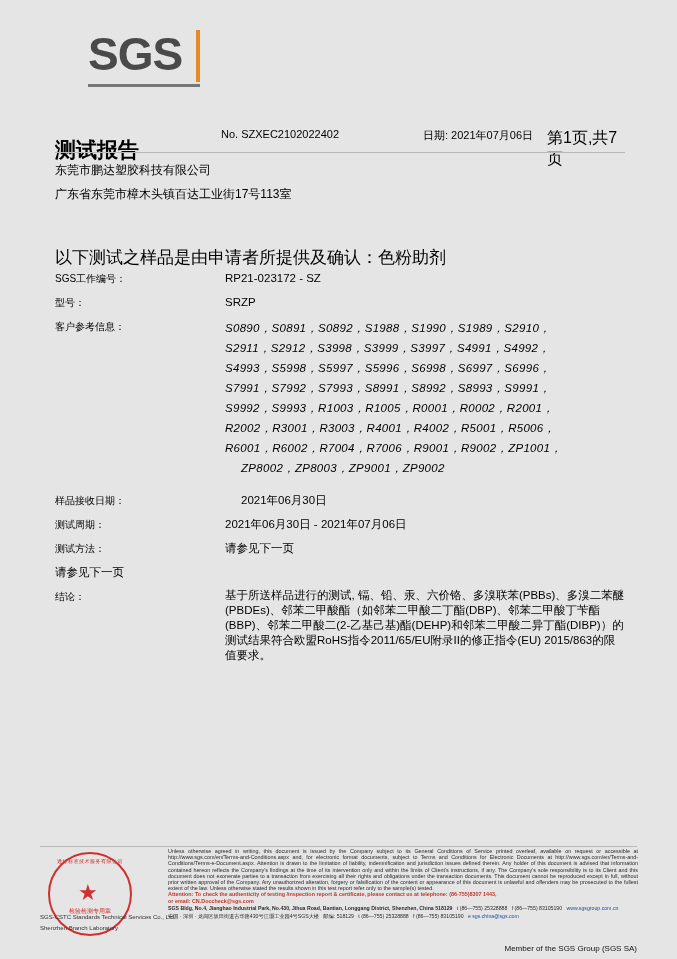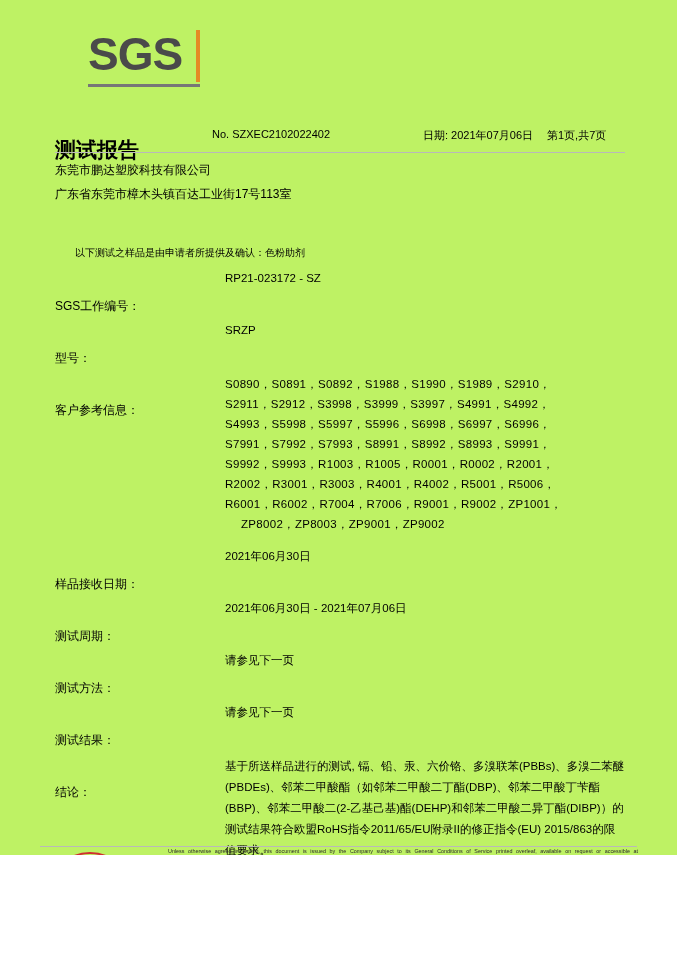--- a/index.html
+++ b/index.html
@@ -7,22 +7,22 @@
     padding: 0;
     background: #ffffff;
   }
   body {
     font-family: "Liberation Sans", sans-serif;
     color: #000000;
   }
   .page {
     position: relative;
     width: 677px;
-    height: 855px;
-    background: #bef264;
+    height: 959px;
+    background: #e5e5e5;
     overflow: hidden;
   }
 
   
   .logo-block {
     position: absolute;
     left: 88px;
     top: 28px;
     width: 110px;
     height: 62px;
@@ -63,35 +63,35 @@
   .doc-title {
     position: absolute;
     left: 0;
     top: 12px;
     font-size: 21px;
     font-weight: bold;
     color: #000;
   }
   .report-no {
     position: absolute;
-    left: 157px;
+    left: 166px;
     top: 4px;
     font-size: 11px;
   }
   .report-date {
     position: absolute;
     left: 368px;
     top: 4px;
     font-size: 11px;
   }
   .report-pages {
     position: absolute;
     left: 492px;
     top: 4px;
-    font-size: 11px;
+    font-size: 16px;
   }
   .title-rule {
     position: absolute;
     left: 55px;
     top: 152px;
     width: 570px;
     height: 1px;
     background: #b9b9b9;
   }
 
@@ -108,62 +108,60 @@
     left: 55px;
     top: 186px;
     font-size: 12px;
   }
 
   
   .sample-statement {
     position: absolute;
     left: 55px;
     top: 246px;
-    font-size: 10px;
-    margin-left: 20px;
+    font-size: 17px;
   }
 
   
   .fields {
     position: absolute;
     left: 55px;
     top: 270px;
     width: 570px;
   }
   .field-row {
     position: relative;
     display: flex;
     align-items: flex-start;
     margin-bottom: 7px;
   }
   .field-label {
     width: 170px;
     flex: 0 0 170px;
-    font-size: 12px;
+    font-size: 10px;
     line-height: 17px;
-    margin-top: 28px;
   }
   .field-value {
     flex: 1 1 auto;
     font-size: 11.5px;
     line-height: 17px;
     white-space: pre-line;
   }
   .ref-list {
     font-size: 11.5px;
     line-height: 20px;
     letter-spacing: 0.3px;
   }
-  .ref-line { white-space: pre; }
+  .ref-line { white-space: pre; font-style: italic; }
   .ref-line.indent { padding-left: 16px; }
 
-  .gap-before { margin-top: 14px; }
+  .gap-before { margin-top: 14px; gap: 16px; }
 
   .conclusion-value {
-    line-height: 21px;
+    line-height: 15px;
   }
 
   
   .footer-rule {
     position: absolute;
     left: 40px;
     top: 846px;
     width: 597px;
     height: 1px;
     background: #b9b9b9;
@@ -327,21 +325,20 @@
       <div class="field-value">2021年06月30日 - 2021年07月06日</div>
     </div>
 
 
     <div class="field-row">
       <div class="field-label">测试方法：</div>
       <div class="field-value">请参见下一页</div>
     </div>
 
     <div class="field-row">
-      <div class="field-label">测试结果：</div>
       <div class="field-value">请参见下一页</div>
     </div>
 
     <div class="field-row">
       <div class="field-label">结论：</div>
       <div class="field-value conclusion-value">基于所送样品进行的测试, 镉、铅、汞、六价铬、多溴联苯(PBBs)、多溴二苯醚(PBDEs)、邻苯二甲酸酯（如邻苯二甲酸二丁酯(DBP)、邻苯二甲酸丁苄酯(BBP)、邻苯二甲酸二(2-乙基己基)酯(DEHP)和邻苯二甲酸二异丁酯(DIBP)）的测试结果符合欧盟RoHS指令2011/65/EU附录II的修正指令(EU) 2015/863的限值要求。</div>
     </div>
 
   </div>
 

